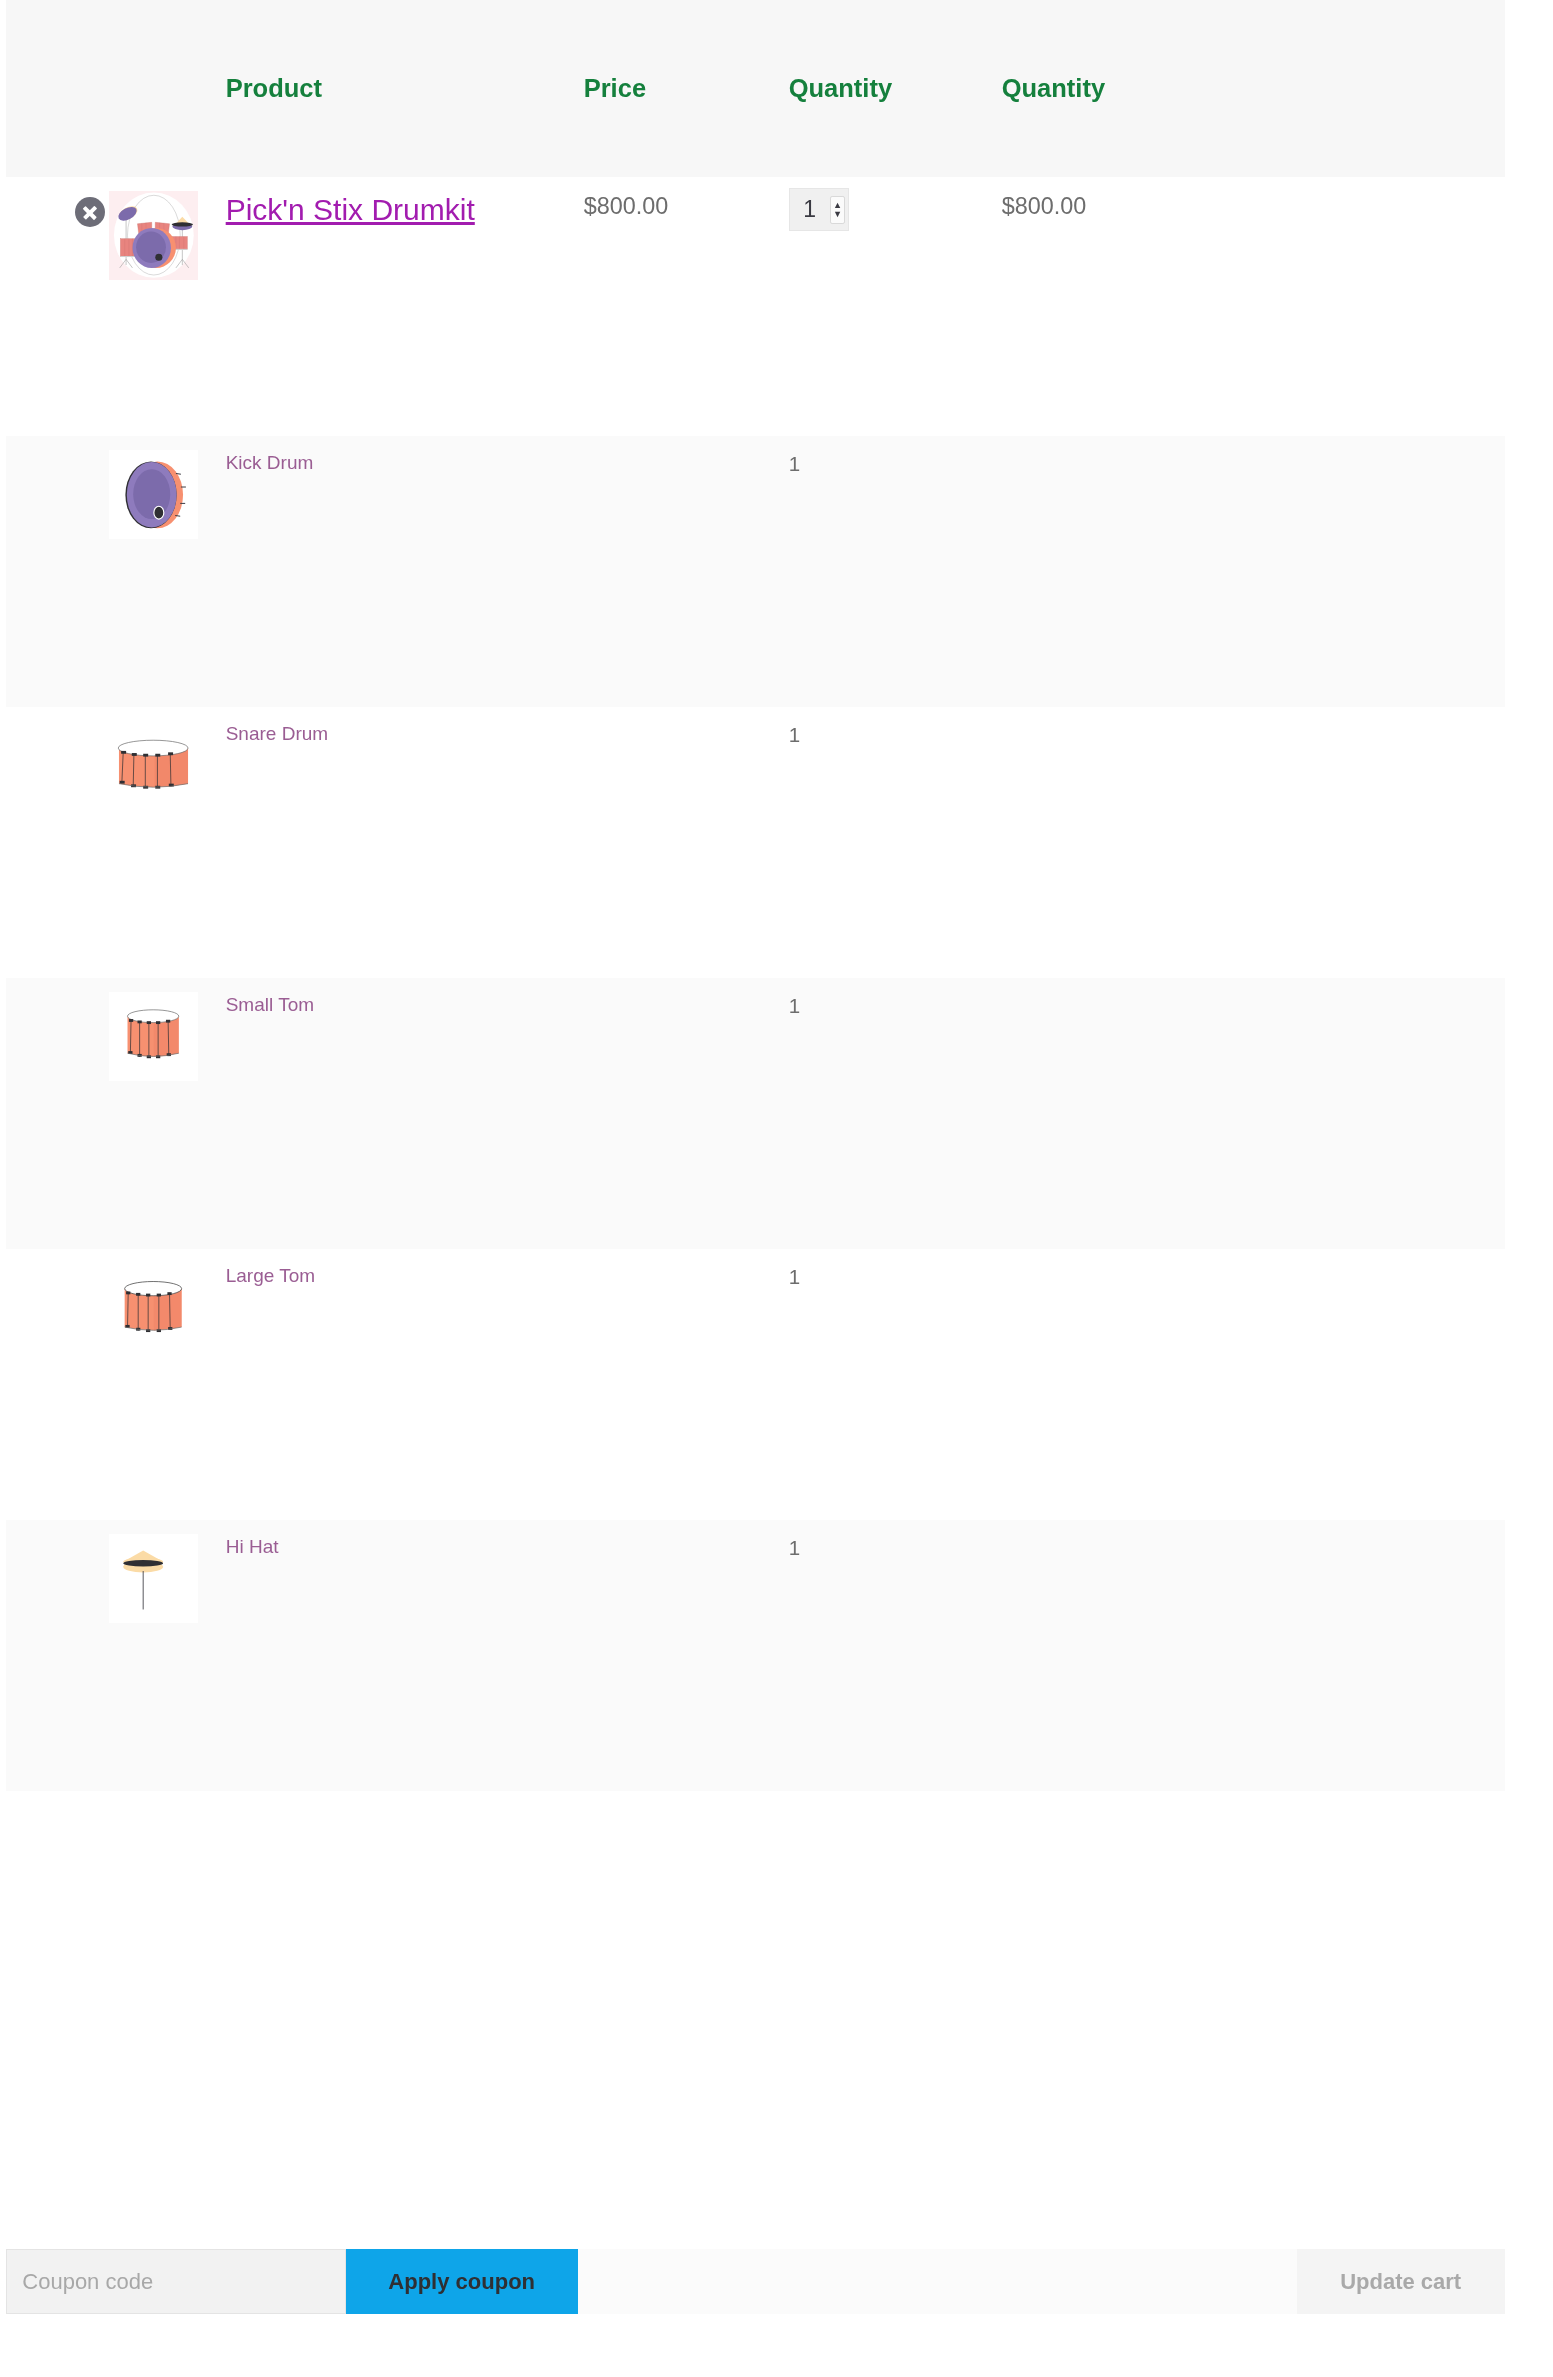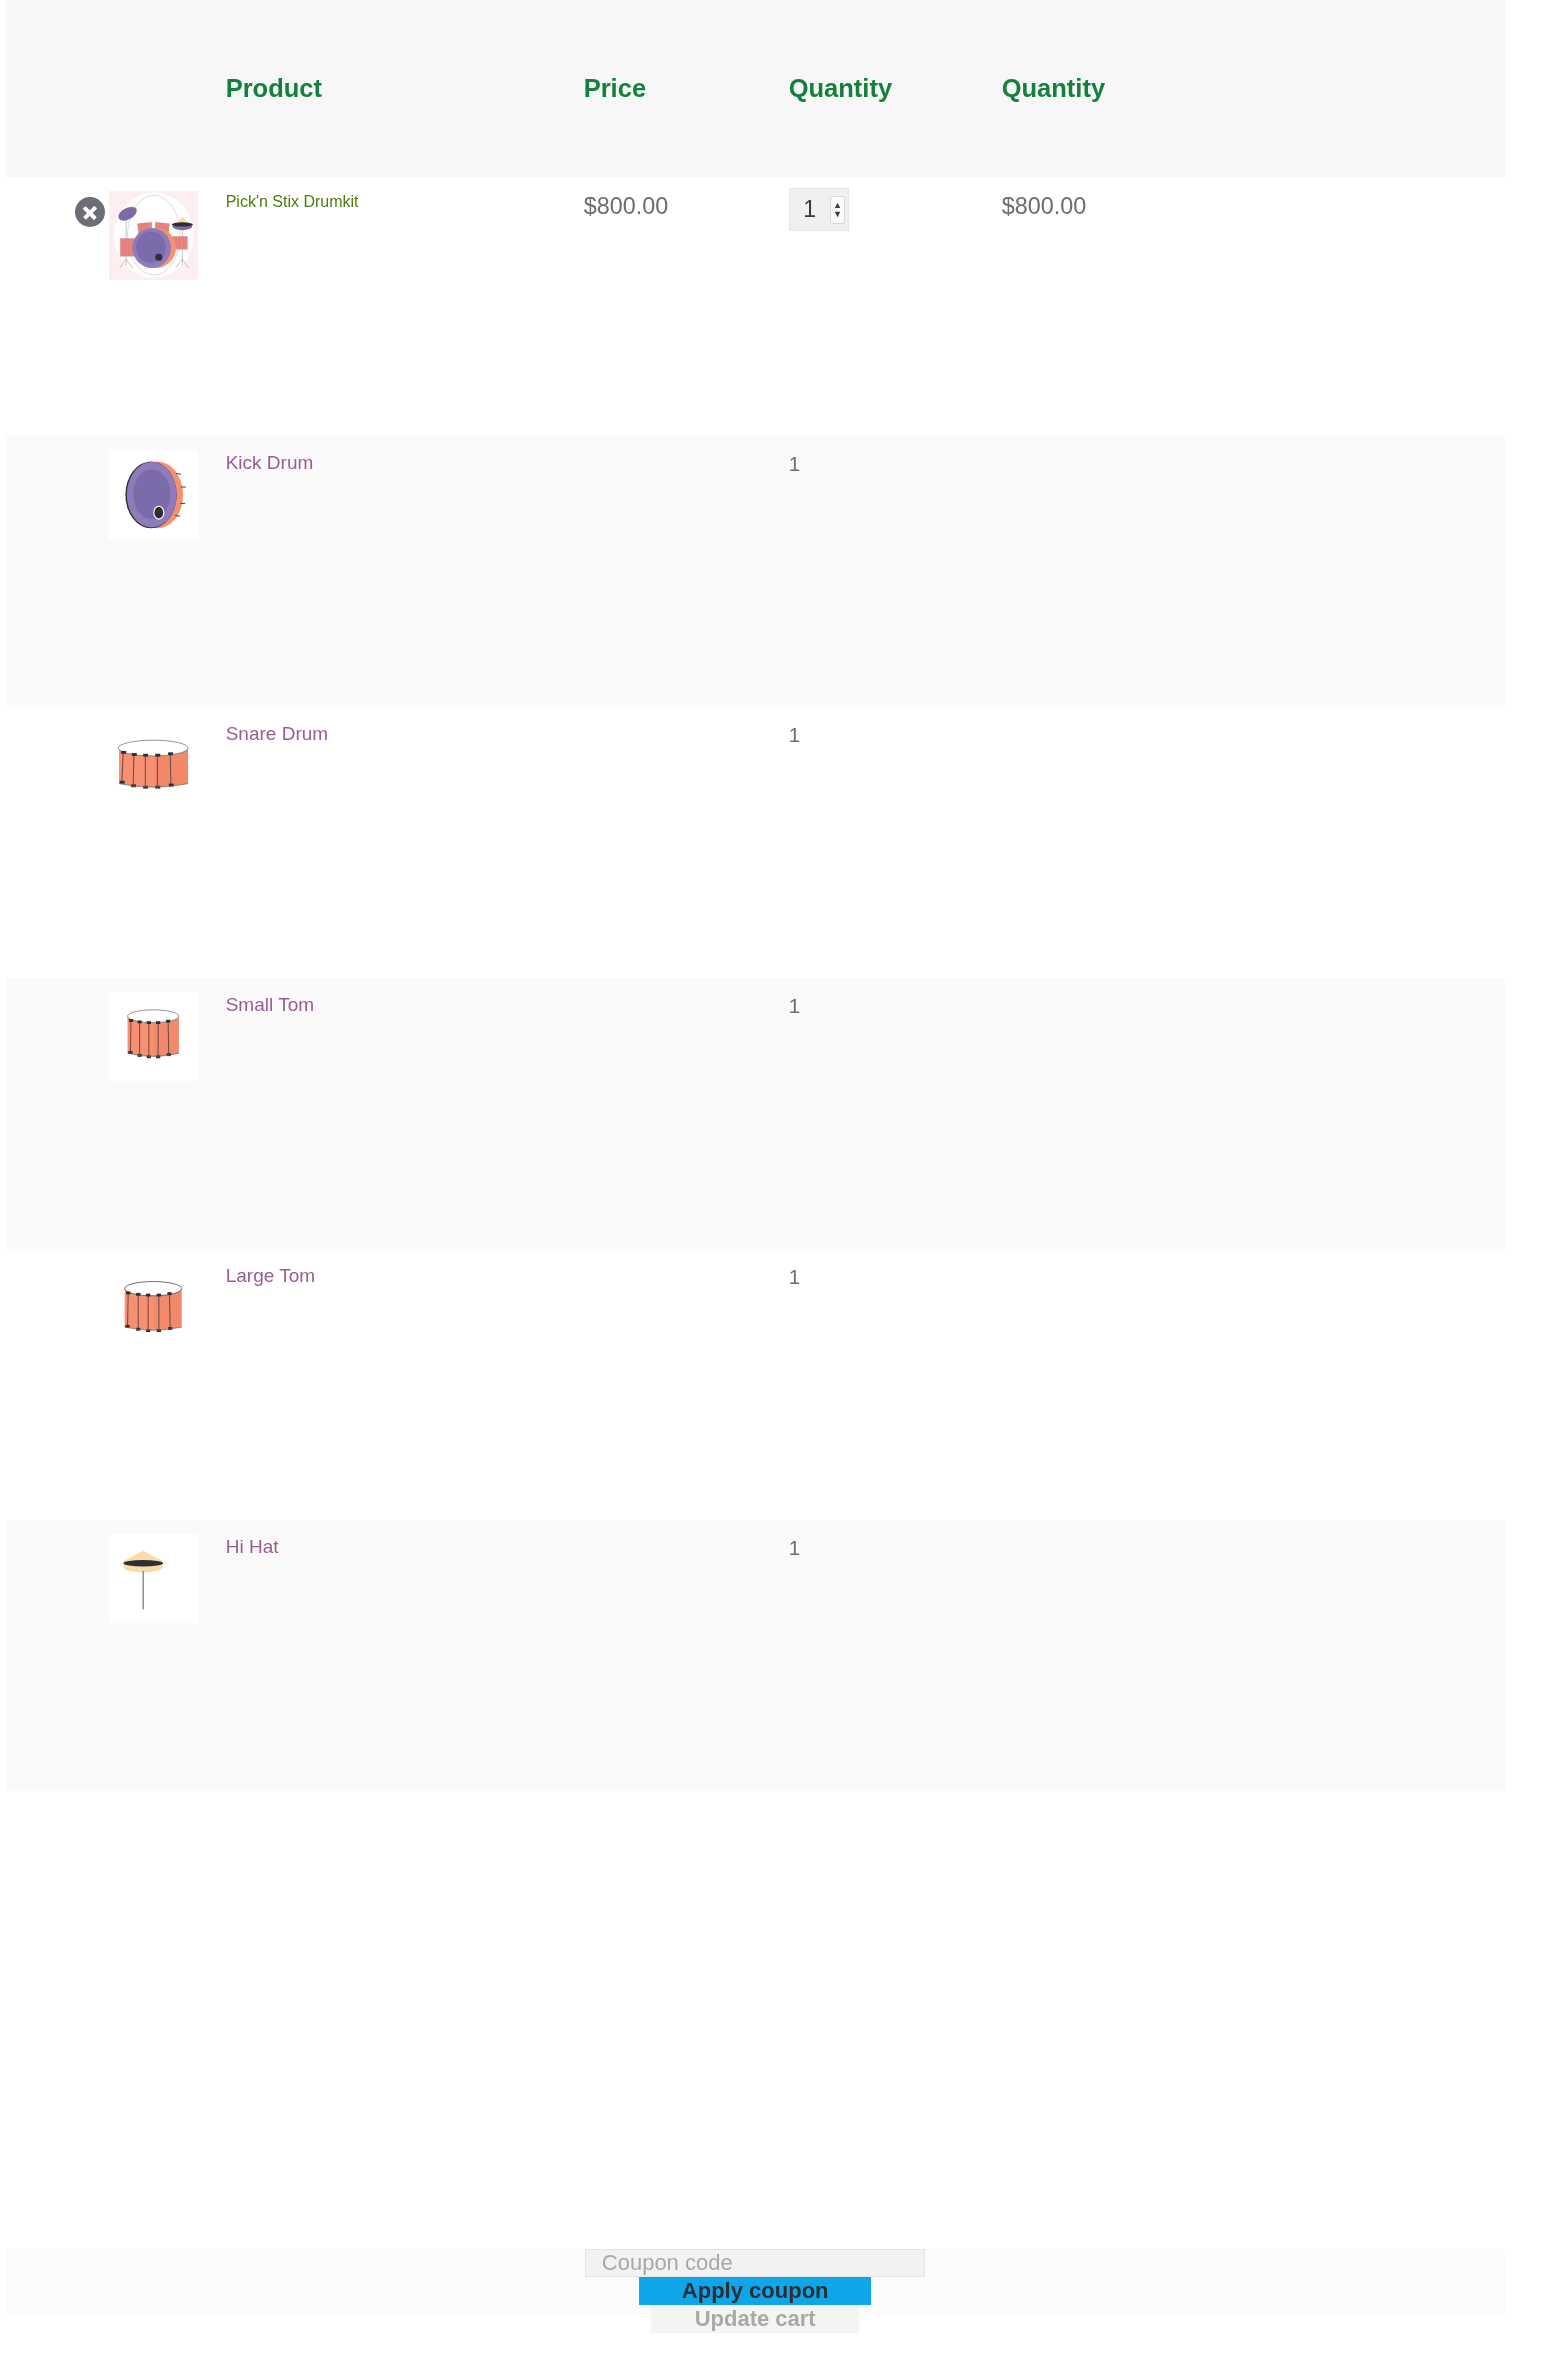--- a/index.html
+++ b/index.html
@@ -111,23 +111,24 @@
 
   
   .name-cell { }
   .prod-link {
     display: inline-block;
     color: #9a5d93;
     text-decoration: none;
     cursor: pointer;
   }
   .prod-link.lead {
-    font-size: 16px;
+    font-size: 30px;
     margin-top: 15.6px;
-    color: #4d7c0f;
+    color: #a21caf;
+    text-decoration: underline;
   }
   .prod-link.sub {
     font-size: 19px;
     margin-top: 15.6px;
   }
 
   
   .money {
     font-size: 23.4px;
     color: #6d6d6d;
@@ -187,22 +188,21 @@
 
   
   .coupon-row {
     position: absolute;
     left: 5.7px;
     top: 2249px;
     width: 1499px;
     height: 65px;
     background: #fbfbfb;
     display: flex;
-    align-items: center;
-    flex-direction: column;
+    align-items: flex-start;
   }
   .coupon-input {
     width: 340px;
     height: 65px;
     box-sizing: border-box;
     border: 0.7px solid #e4e4e4;
     background: #f2f2f2;
     font-family: "Liberation Sans", sans-serif;
     font-size: 22px;
     color: #3a3a42;

